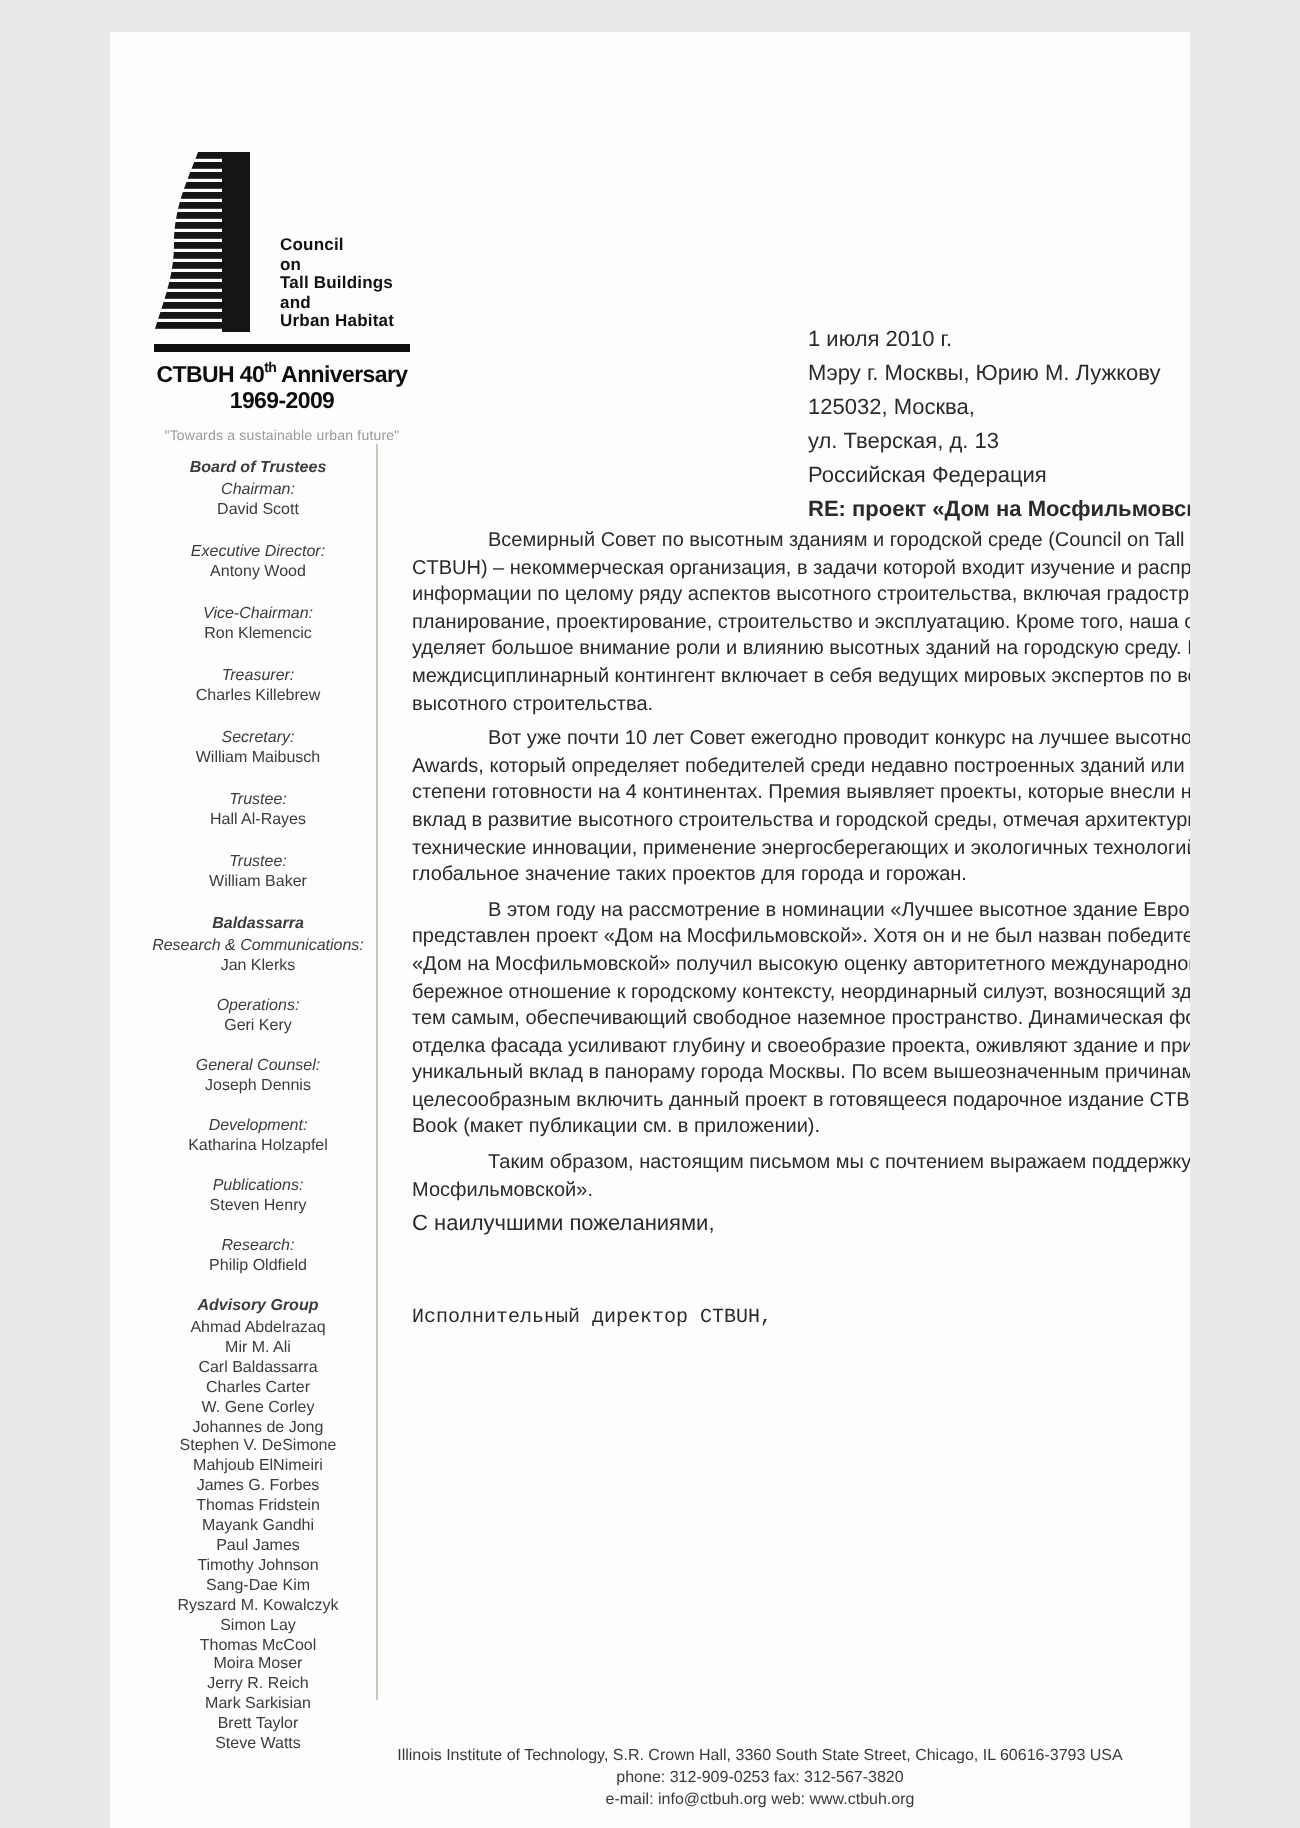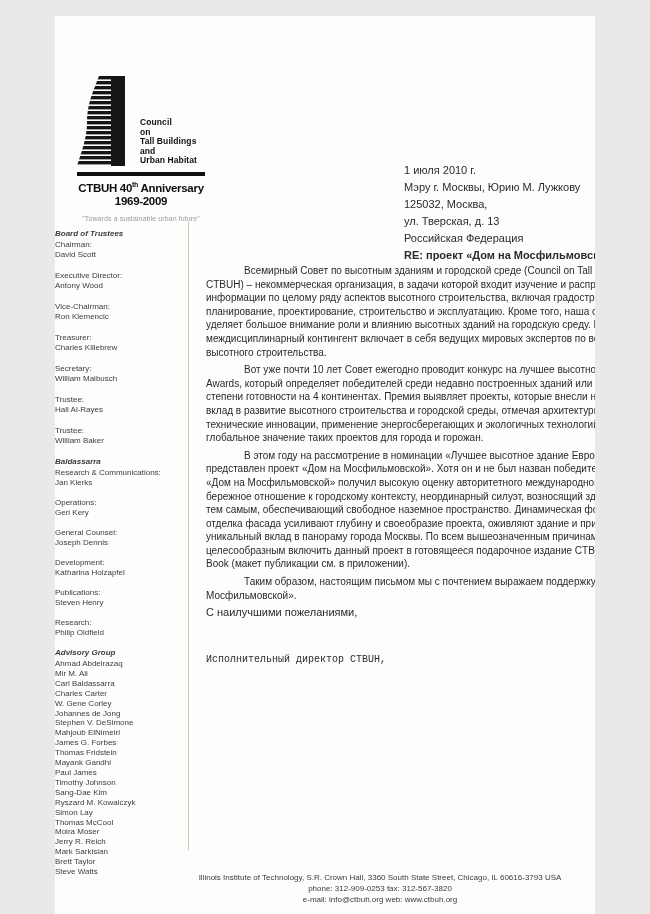--- a/index.html
+++ b/index.html
@@ -22,27 +22,27 @@
     letter-spacing:-0.3px; color:#0d0d0d; margin-top:2px;
   }
   .anniv sup{font-size:7px;}
   .anniv.years{margin-top:0;}
   .tagline{
     text-align:center; font-size:7px; color:#9a9a9a; margin-top:7px;
     letter-spacing:0.1px;
   }
   
   .sidebar{
-    position:absolute; left:0; top:213px; width:116px; text-align:left;
+    position:absolute; left:16px; top:213px; width:116px; text-align:center;
     font-size:8px; line-height:10px; color:#3c3c3c;
   }
   .sb-header{font-weight:bold; font-style:italic; margin-bottom:1px;}
   .sb-role{margin-bottom:11px;}
   .sb-role.tight{margin-bottom:10px;}
-  .sb-label{}
+  .sb-label{font-style:italic;}
   .sb-names{white-space:pre-line; line-height:9.9px;}
   .divider{
     position:absolute; left:133px; top:206px; width:1px; height:628px;
     background:#c7c7c4;
   }
   
   .letter{position:absolute; left:151px; top:146px; width:472px;}
   .date-block{margin-left:198px; font-size:11px; line-height:17px;}
   .re{font-weight:bold;}
   .salutation{font-weight:bold; font-size:11px; margin:26px 0 10px 0;}

